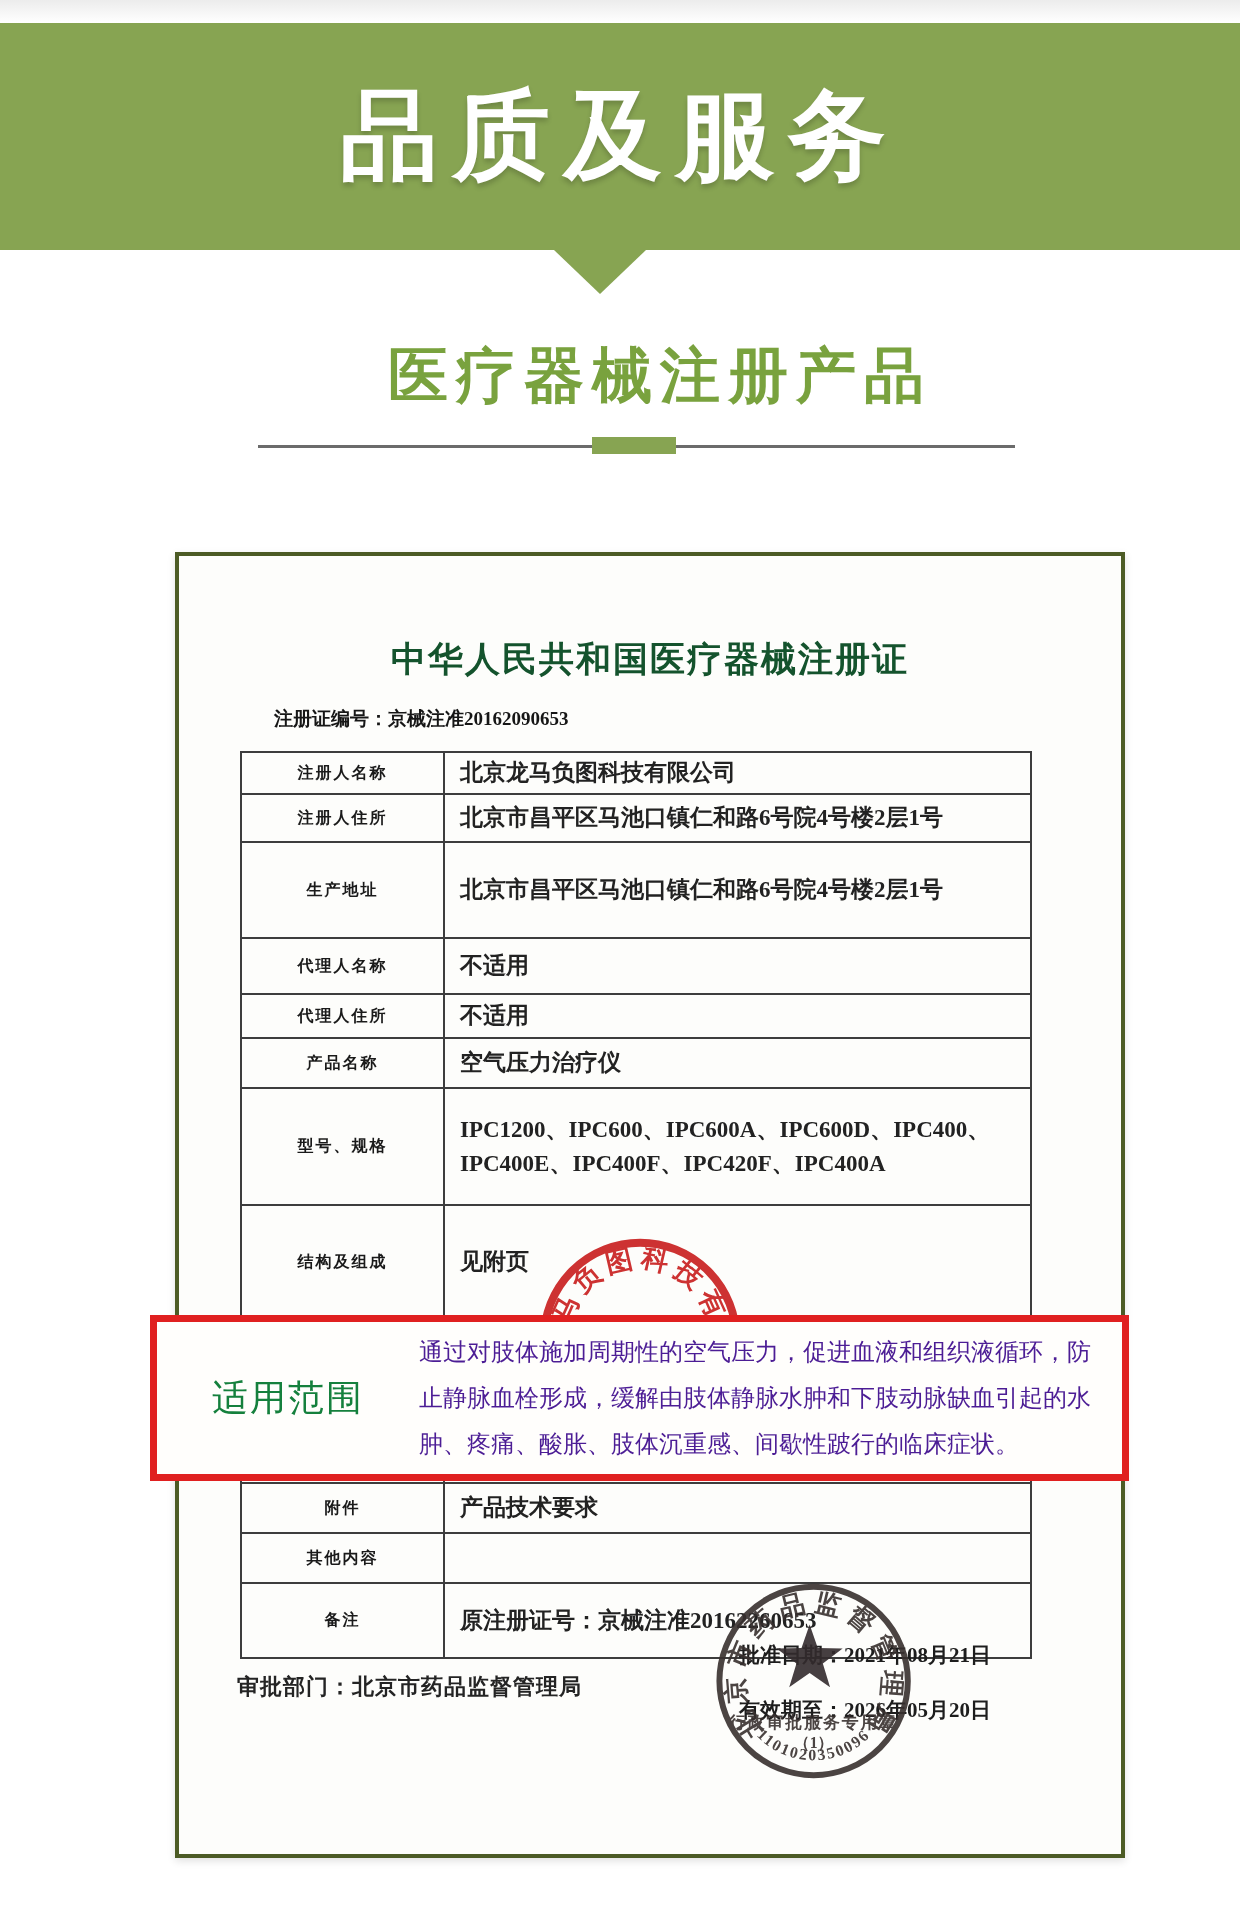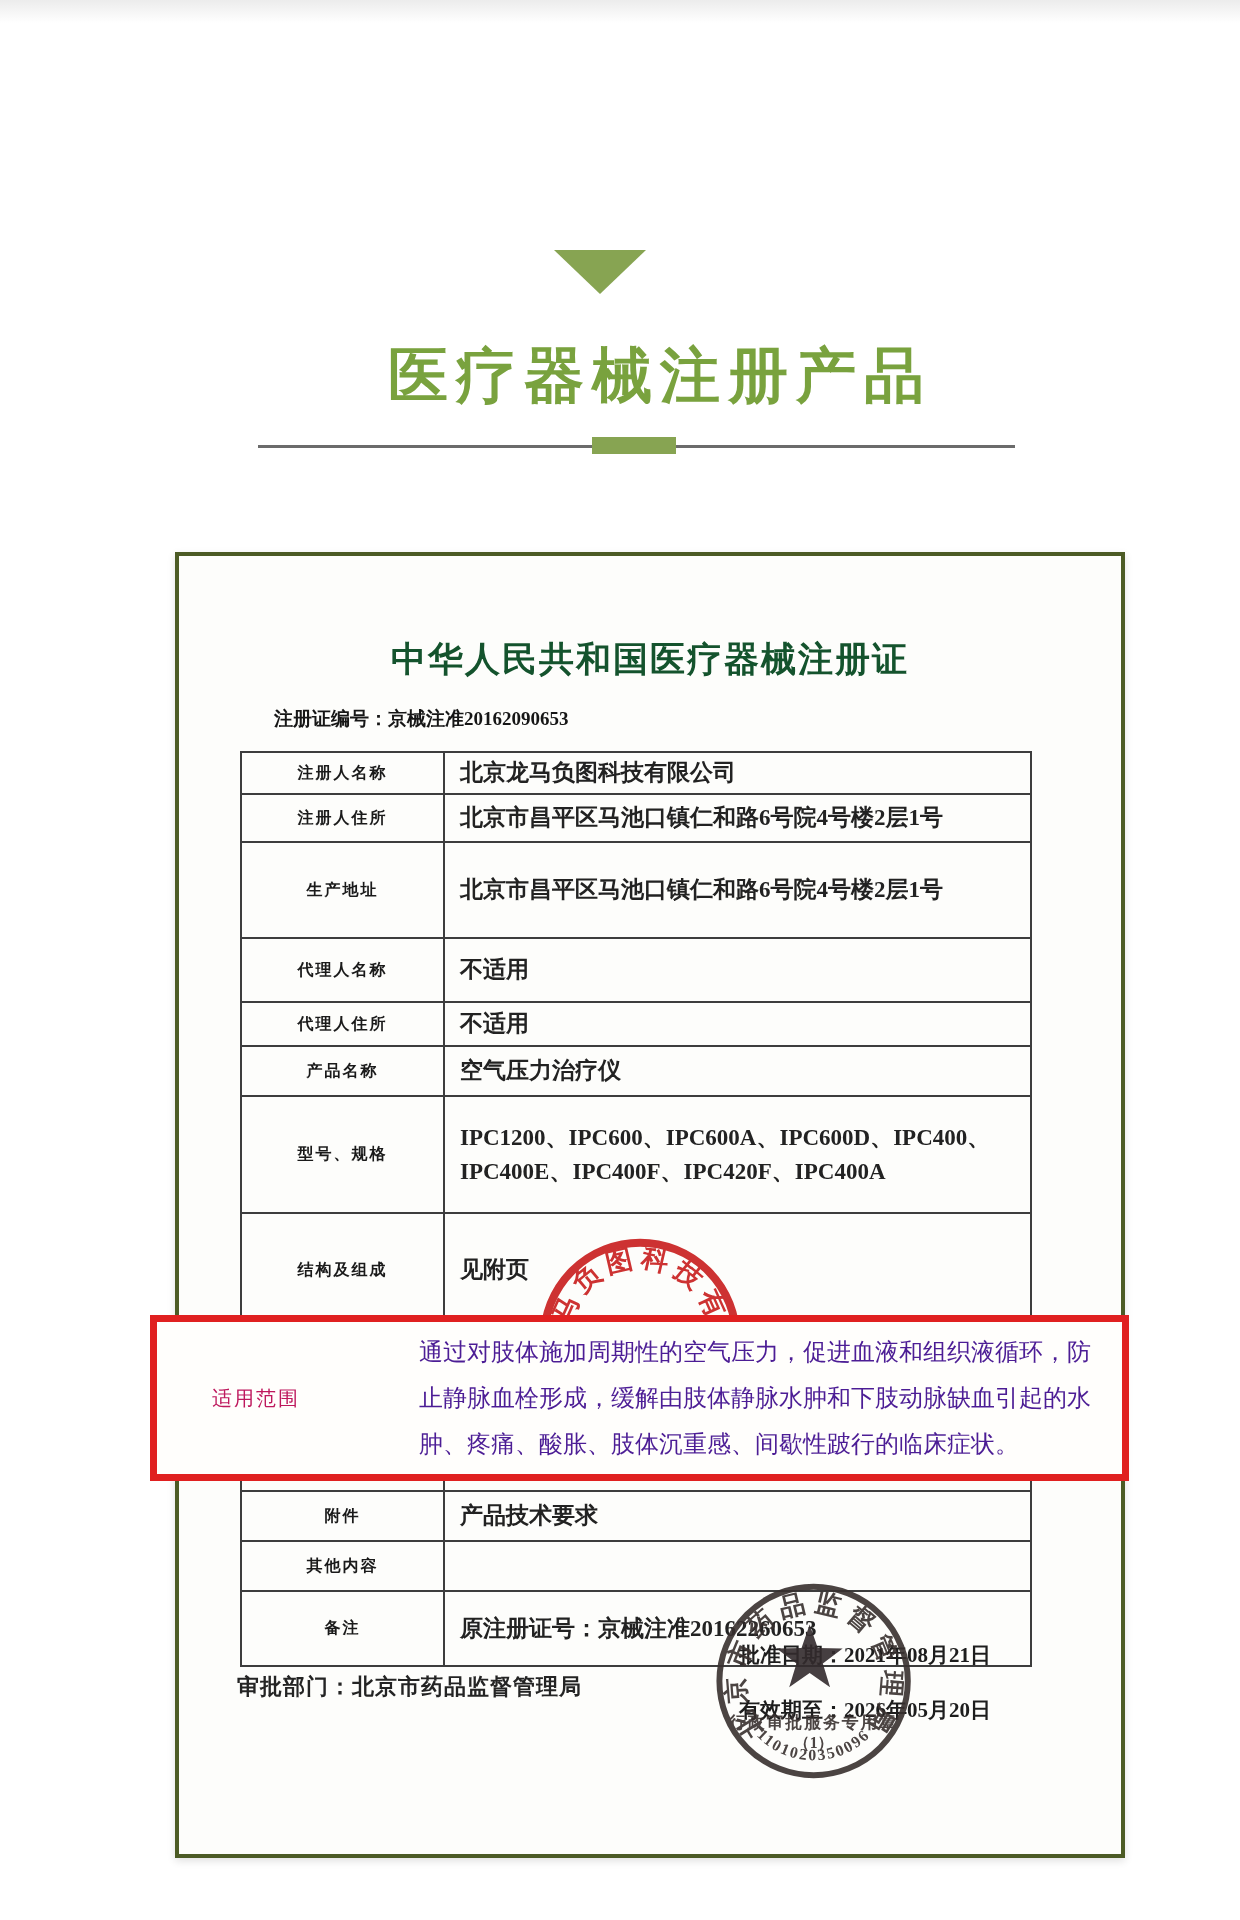--- a/index.html
+++ b/index.html
@@ -41,21 +41,21 @@
         display:flex;align-items:center;justify-content:center;
         font-size:16px;font-weight:700;letter-spacing:2px;color:#1a1a1a;text-align:center;}
   .tval{flex:1;display:flex;align-items:center;box-sizing:border-box;
         padding-left:15px;padding-right:8px;font-size:23px;font-weight:600;
         color:#222;line-height:34px;}
 
   
   .highlight-box{position:absolute;left:-29px;top:759px;width:979px;height:166px;box-sizing:border-box;
                  border:7px solid #e02020;background:#fffefc;z-index:3;}
   .hl-label{position:absolute;left:55px;top:0;height:100%;display:flex;align-items:center;
-            font-size:20px;letter-spacing:2px;color:#be185d;
+            font-size:36px;letter-spacing:2px;color:#15803d;
             font-family:"Liberation Sans","DejaVu Sans",sans-serif;}
   .hl-text{position:absolute;left:262px;right:22px;top:6px;bottom:6px;
            display:flex;align-items:center;}
   .hl-text p{margin:0;font-size:24px;line-height:46px;color:#4c1d95;
              font-family:"Liberation Sans","DejaVu Sans",sans-serif;}
 
   .approval{position:absolute;left:58px;top:1116px;font-size:22px;font-weight:700;
             letter-spacing:1px;color:#242424;white-space:nowrap;z-index:1;}
   .date-line{position:absolute;left:560px;font-size:21px;font-weight:600;color:#1d1d1d;
              white-space:nowrap;z-index:4;}
@@ -66,20 +66,23 @@
   .stamp1-layer{z-index:2;}
   .stamp2-layer{z-index:5;}
 </style>
 </head>
 <body>
 
 <div class="canvas">
 
   <div class="top-strip"></div>
 
+  <div class="banner">
+    <div class="banner-title">品质及服务</div>
+  </div>
   <div class="banner-notch"></div>
 
   <div class="section-heading">医疗器械注册产品</div>
   <div class="divider-line"></div>
   <div class="divider-block"></div>
 
   <div class="page">
 
     <div class="cert-title">中华人民共和国医疗器械注册证</div>
     <div class="reg-no">注册证编号：京械注准20162090653</div>
@@ -90,21 +93,21 @@
         <div class="tval">北京龙马负图科技有限公司</div>
       </div>
       <div class="trow" style="height:48px">
         <div class="tlbl">注册人住所</div>
         <div class="tval">北京市昌平区马池口镇仁和路6号院4号楼2层1号</div>
       </div>
       <div class="trow" style="height:96px">
         <div class="tlbl">生产地址</div>
         <div class="tval">北京市昌平区马池口镇仁和路6号院4号楼2层1号</div>
       </div>
-      <div class="trow" style="height:64px">
+      <div class="trow" style="height:56px">
         <div class="tlbl">代理人名称</div>
         <div class="tval">不适用</div>
       </div>
       <div class="trow" style="height:44px">
         <div class="tlbl">代理人住所</div>
         <div class="tval">不适用</div>
       </div>
       <div class="trow" style="height:50px">
         <div class="tlbl">产品名称</div>
         <div class="tval">空气压力治疗仪</div>

